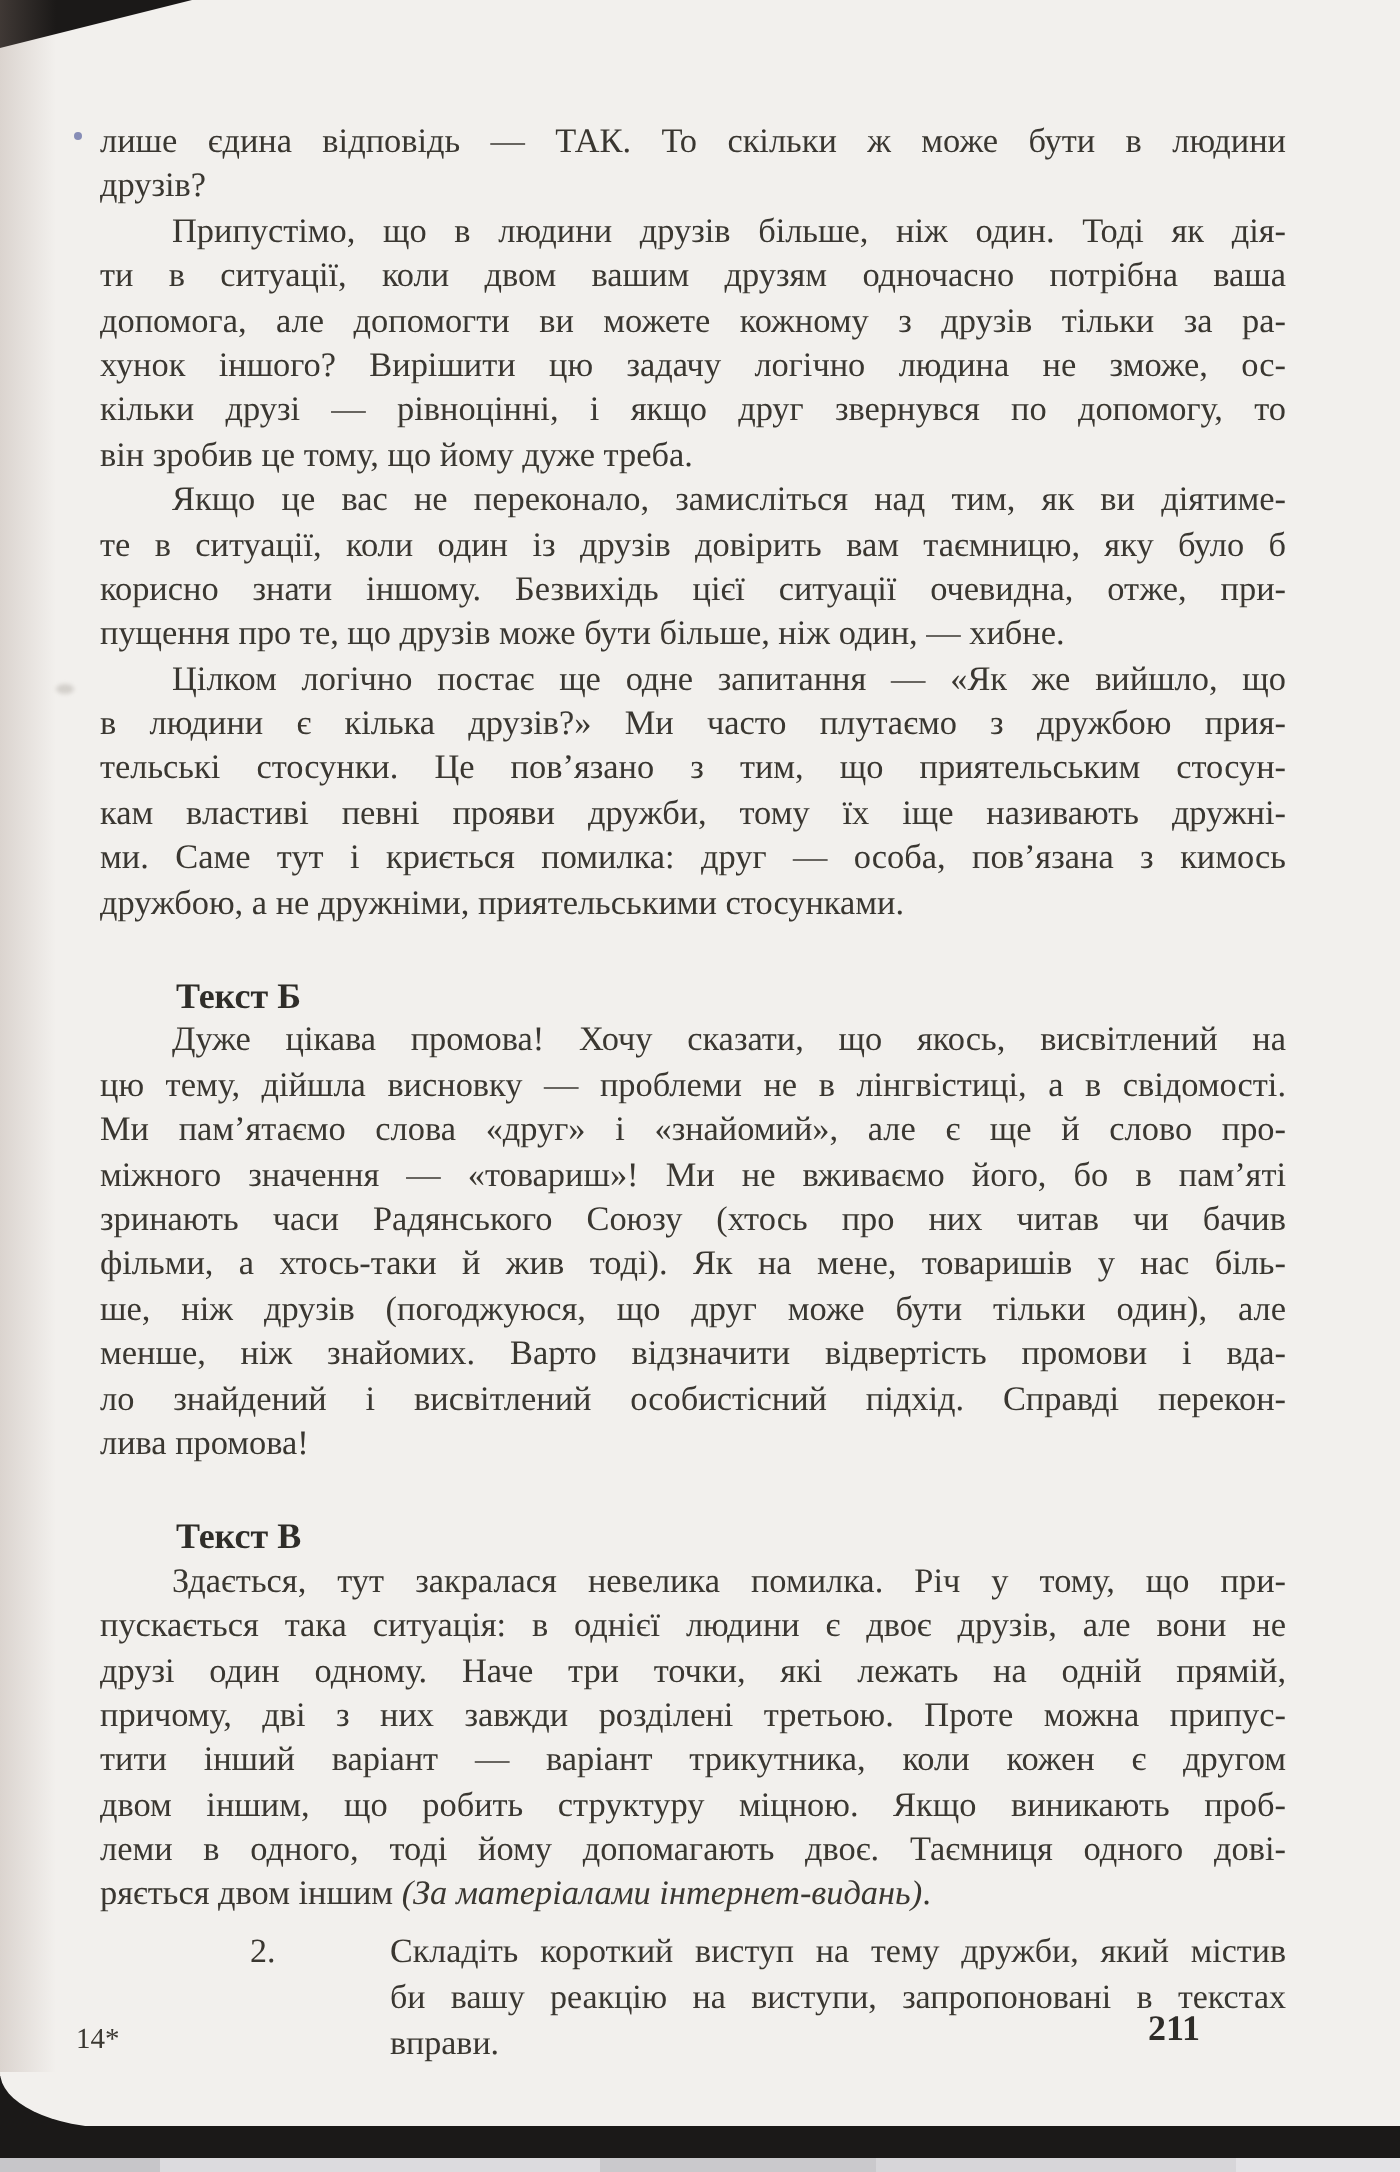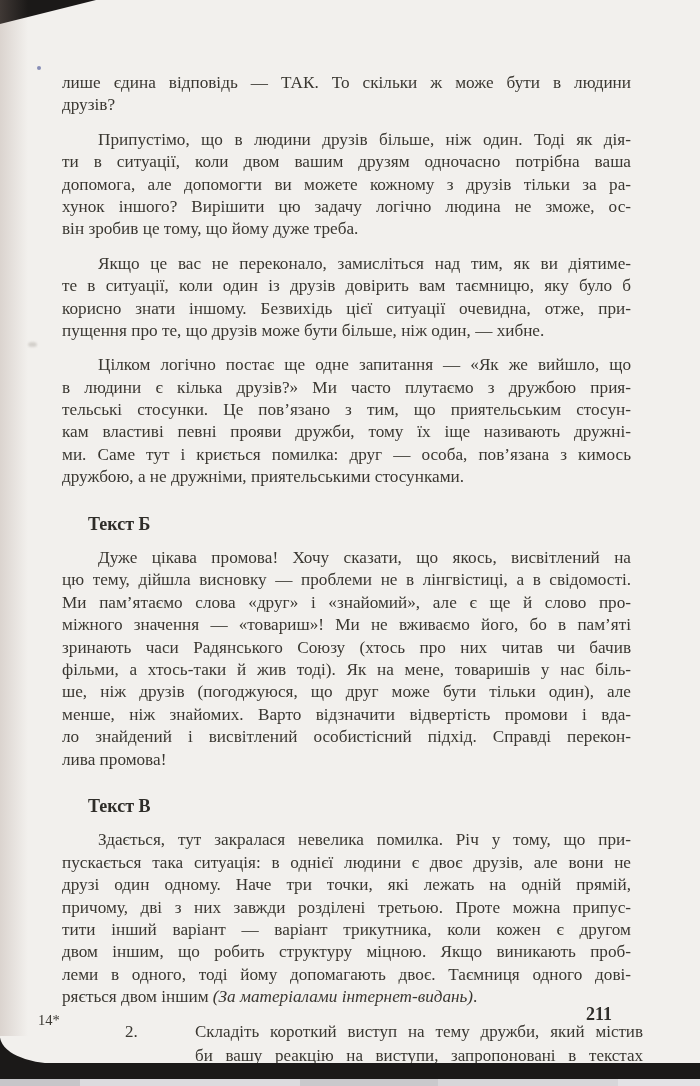--- a/index.html
+++ b/index.html
@@ -50,21 +50,21 @@
   .below-strip{
     position:absolute;left:0;top:1079px;width:700px;height:7px;
     background:linear-gradient(90deg,#c7c6c9 0 80px,#dcdbde 80px 300px,#cac9cc 300px 438px,#d7d6d9 438px 618px,#e3e2e5 618px 700px);
   }
   
   .column{
     position:absolute;left:50px;top:60px;width:593px;
     color:var(--ink,#3a3731);
     font-size:17.2px;
   }
-  .para{margin:12px;}
+  .para{margin:0;}
   .line{
     display:block;
     line-height:22.4px;height:22.4px;overflow:hidden;
     text-align:justify;text-align-last:justify;
     text-justify:inter-word;
     white-space:normal;
   }
   .line.last{text-align-last:left;}
   .line.indent{padding-left:36px;}
   .heading{
@@ -78,21 +78,21 @@
   }
   .exercise .line{line-height:23.2px;height:23.2px;margin-left:40px;}
   .exercise .num{
     position:absolute;left:75px;top:0;line-height:23.2px;
   }
   em{font-style:italic;}
   .footer-left{
     position:absolute;left:38px;top:1012px;font-size:14.5px;color:var(--ink,#3a3731);
   }
   .footer-right{
-    position:absolute;right:88px;top:1004px;font-size:18px;font-weight:700;color:#2f2d29;text-align:center;
+    position:absolute;right:100px;top:1004px;font-size:18px;font-weight:700;color:#2f2d29;text-align:center;
   }
 </style>
 </head>
 <body>
 
 <div class="scan">
   <div class="corner-wedge"></div>
   <div class="left-shade"></div>
   <div class="speck"></div>
   <div class="smudge"></div>
@@ -100,20 +100,21 @@
   <main class="column">
       <div class="para">
         <div class="line">лише єдина відповідь — ТАК. То скільки ж може бути в людини</div>
         <div class="line last">друзів?</div>
       </div>
       <div class="para">
         <div class="line indent">Припустімо, що в людини друзів більше, ніж один. Тоді як дія-</div>
         <div class="line">ти в ситуації, коли двом вашим друзям одночасно потрібна ваша</div>
         <div class="line">допомога, але допомогти ви можете кожному з друзів тільки за ра-</div>
         <div class="line">хунок іншого? Вирішити цю задачу логічно людина не зможе, ос-</div>
+        <div class="line">кільки друзі — рівноцінні, і якщо друг звернувся по допомогу, то</div>
         <div class="line last">він зробив це тому, що йому дуже треба.</div>
       </div>
       <div class="para">
         <div class="line indent">Якщо це вас не переконало, замисліться над тим, як ви діятиме-</div>
         <div class="line">те в ситуації, коли один із друзів довірить вам таємницю, яку було б</div>
         <div class="line">корисно знати іншому. Безвихідь цієї ситуації очевидна, отже, при-</div>
         <div class="line last">пущення про те, що друзів може бути більше, ніж один, — хибне.</div>
       </div>
       <div class="para">
         <div class="line indent">Цілком логічно постає ще одне запитання — «Як же вийшло, що</div>

